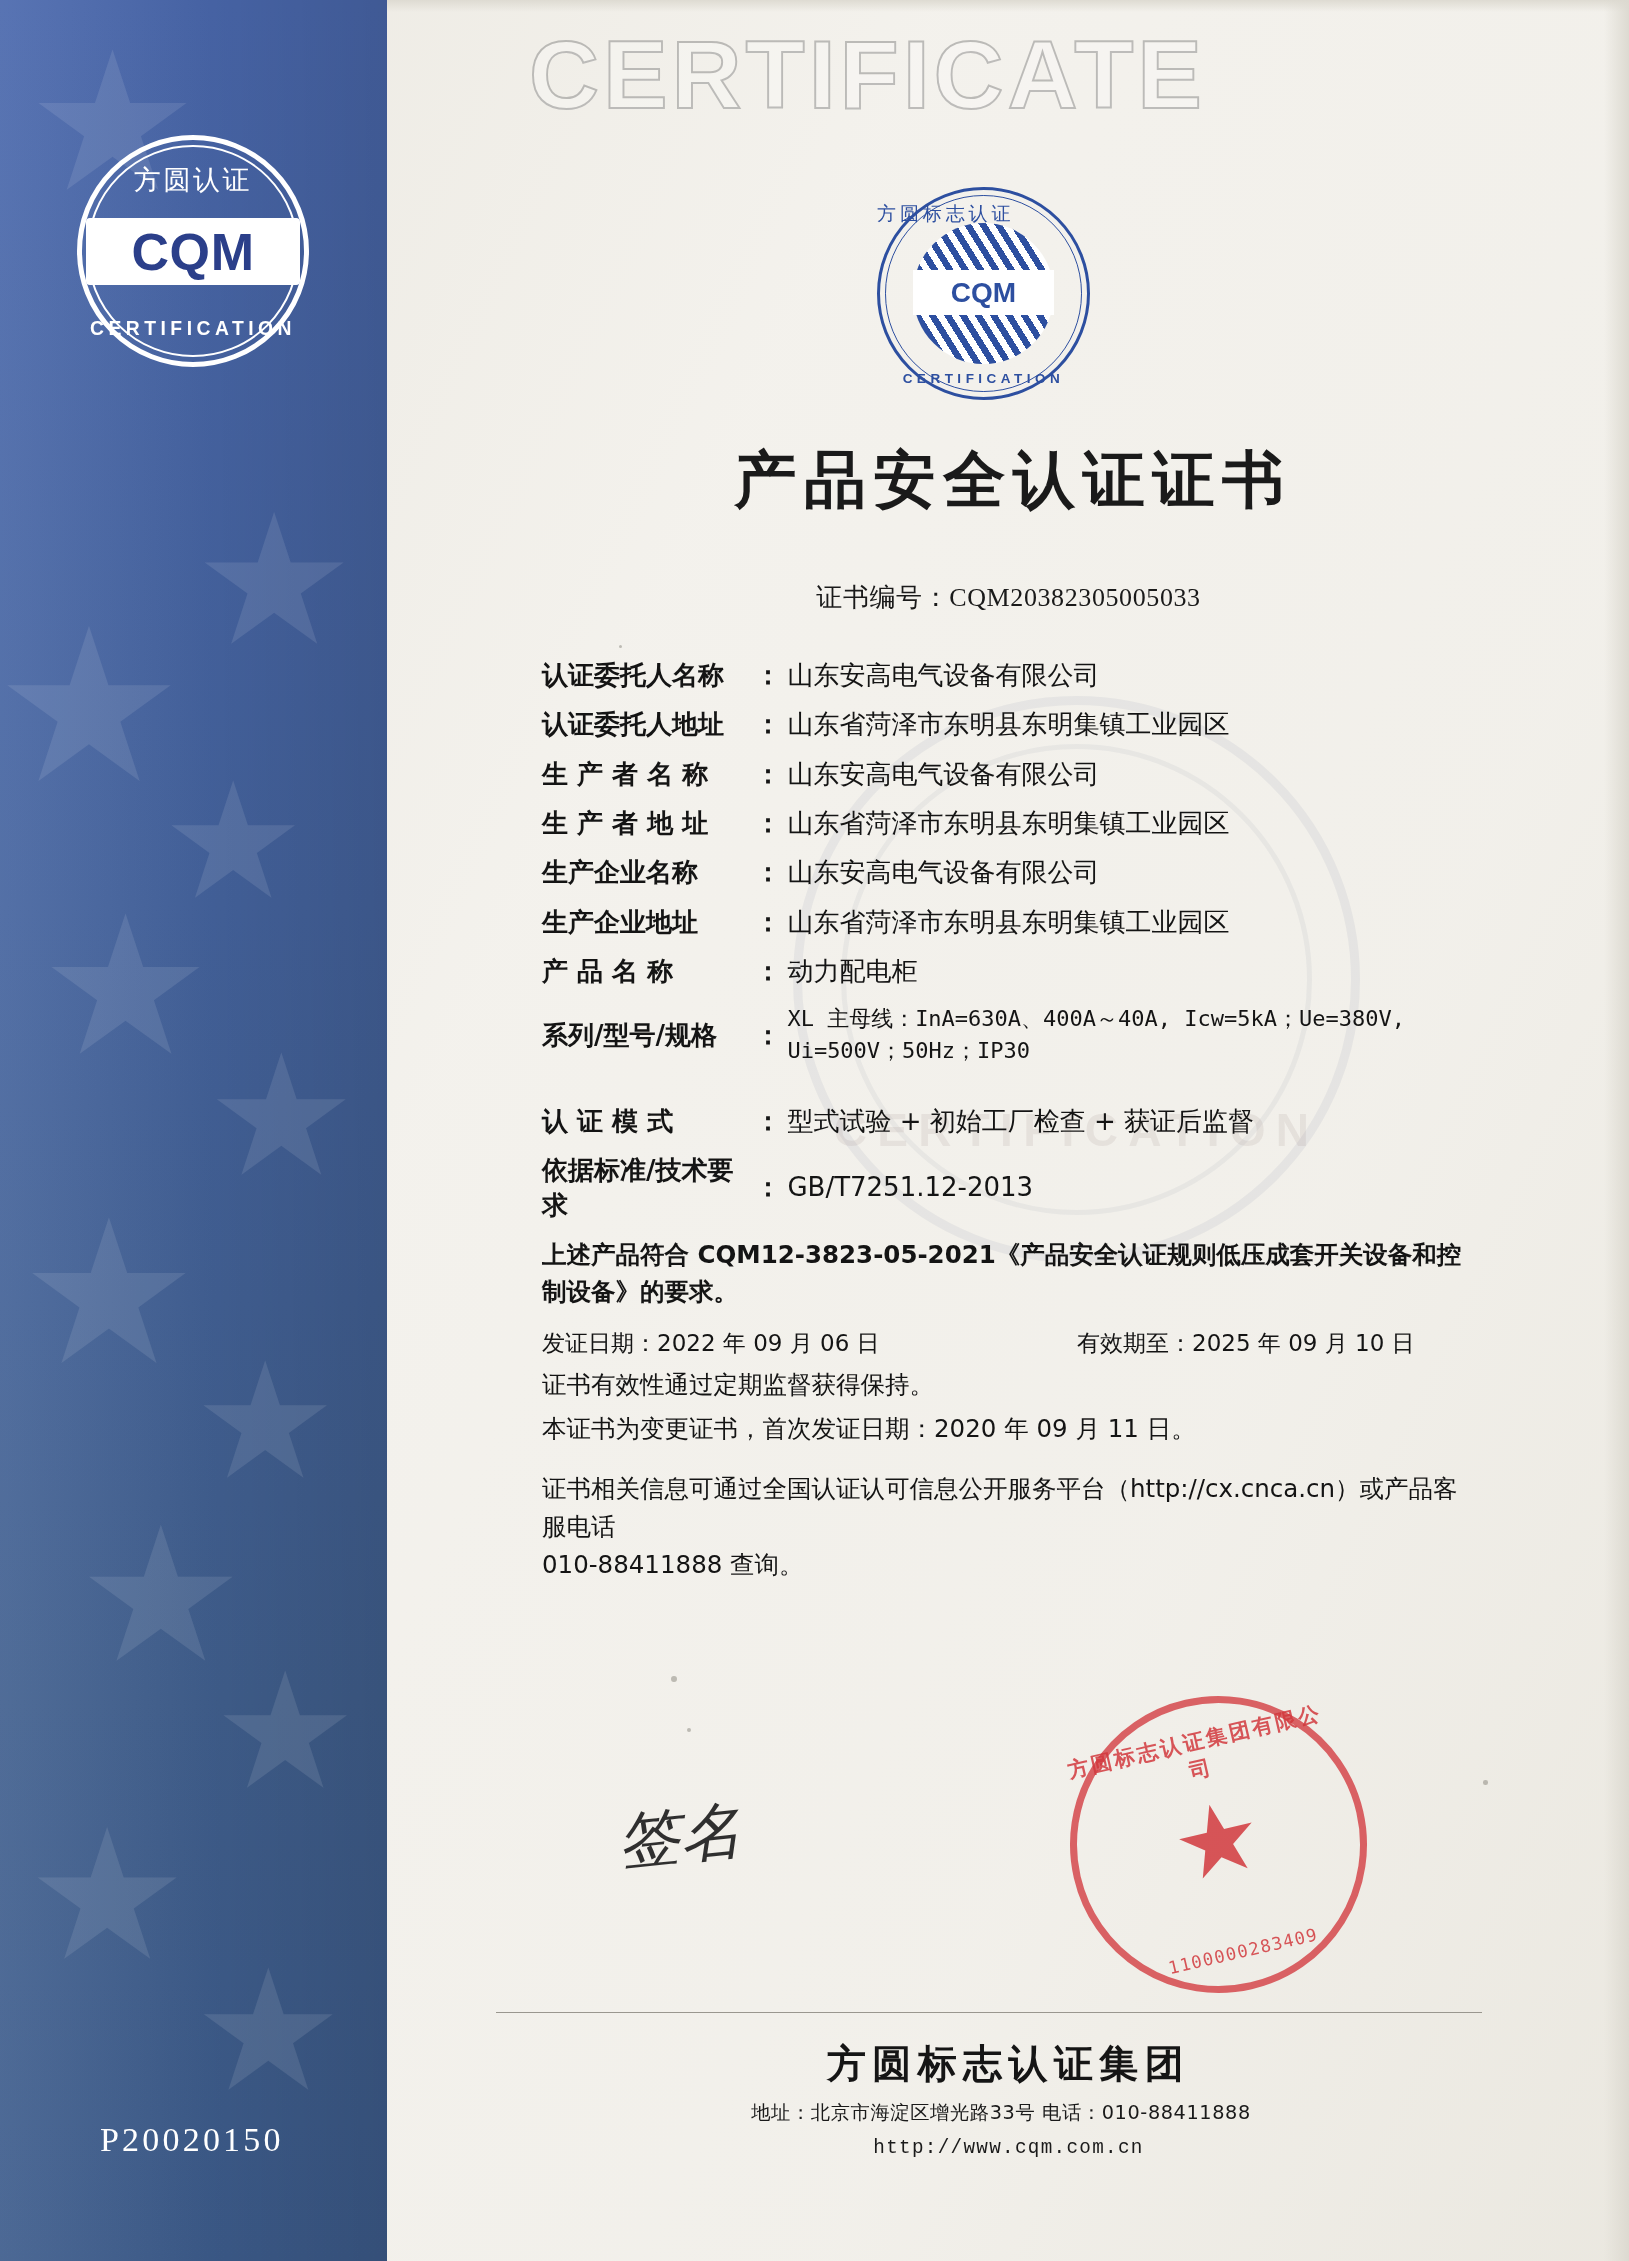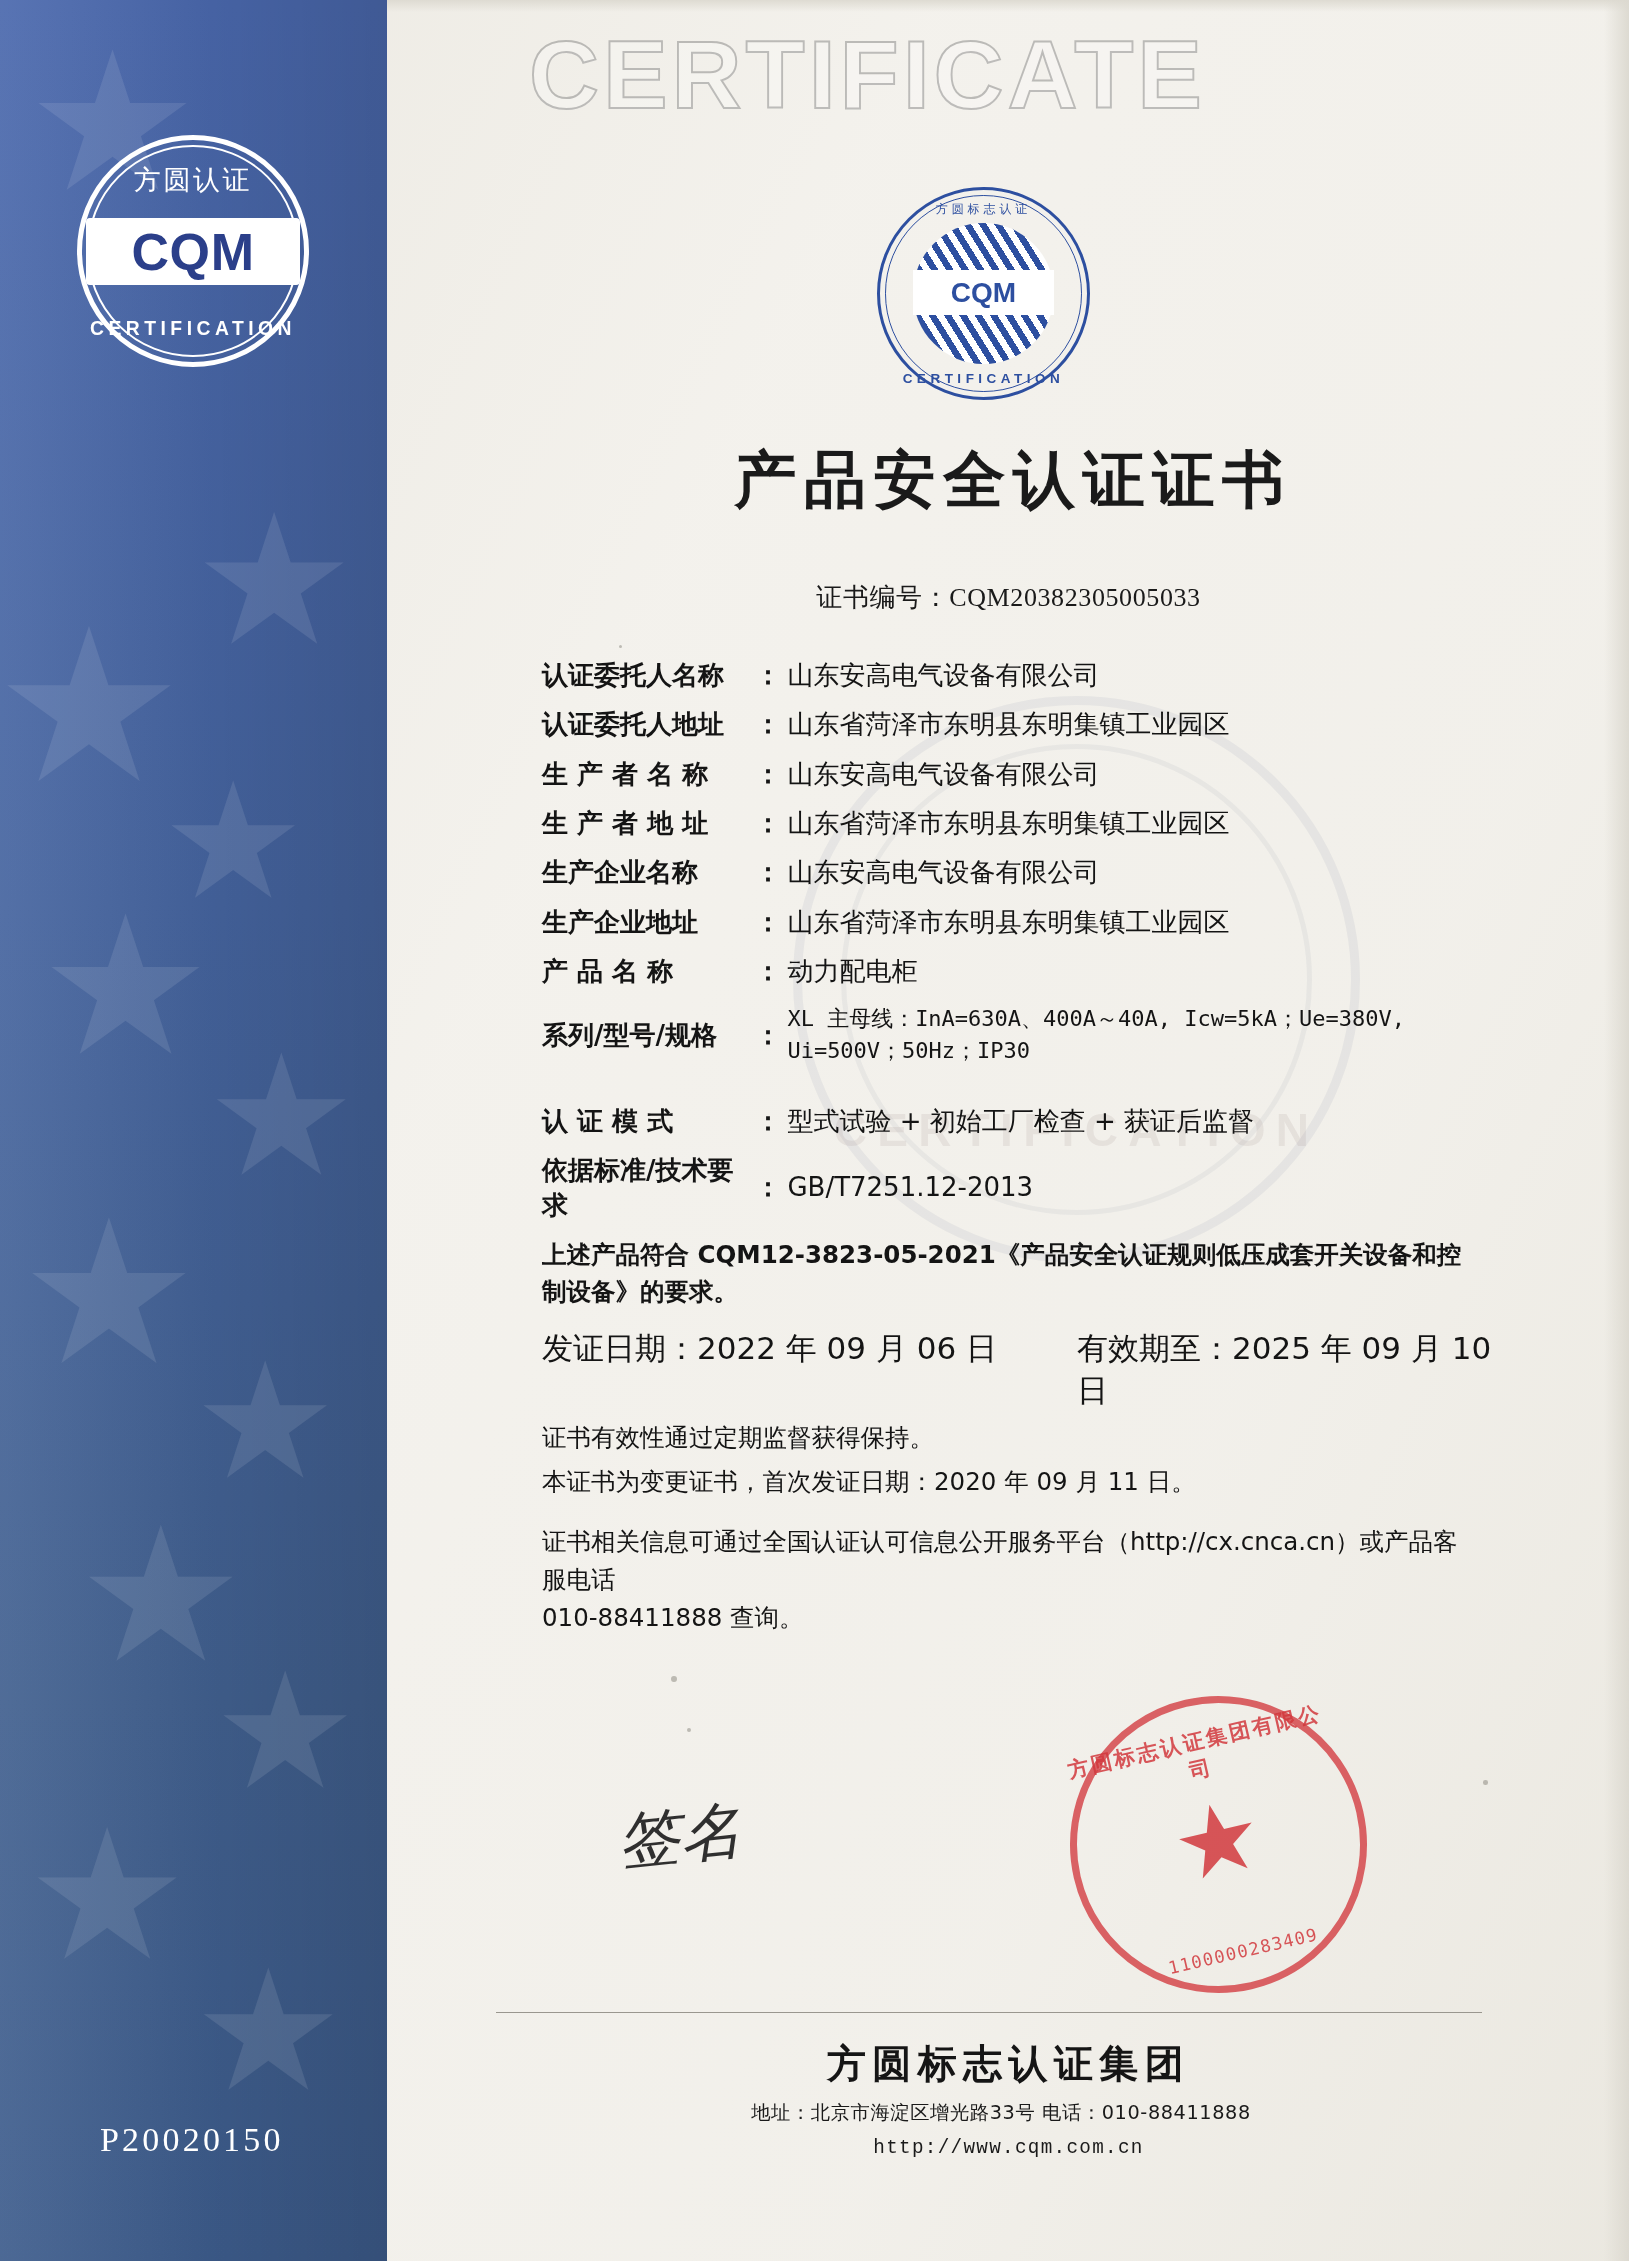--- a/index.html
+++ b/index.html
@@ -198,22 +198,22 @@
     align-items: center;
     justify-content: center;
     color: #2d4fa0;
     font-family: "Liberation Sans", sans-serif;
     font-weight: 700;
     font-size: 28px;
   }
   .seal-logo .seal-cn {
     position: absolute;
     left: 0; right: 0; top: 14px;
-    text-align: center;
-    font-size: 12px;
+    text-align: left;
+    font-size: 19px;
     letter-spacing: 3.9px;
     color: #2d4fa0;
     font-family: "DejaVu Sans", sans-serif;
   }
   .seal-logo .seal-en {
     position: absolute;
     left: 0; right: 0; bottom: 14px;
     text-align: center;
     font-size: 13.5px;
     letter-spacing: 4.5px;
@@ -333,21 +333,21 @@
     font-family: "DejaVu Sans", sans-serif;
     font-size: 24.5px;
     color: #141414;
     line-height: 1.55;
     margin-top: 6.4px;
     width: 935px;
   }
   .dates-line {
     display: flex;
     font-family: "DejaVu Sans", sans-serif;
-    font-size: 31px;
+    font-size: 23px;
     color: #141414;
     margin-top: 18px;
   }
   .dates-line .issue { flex: 0 0 535px; }
   .dates-line .valid { flex: 1 1 auto; }
 
   
   .red-stamp {
     position: absolute;
     left: 1070px;

